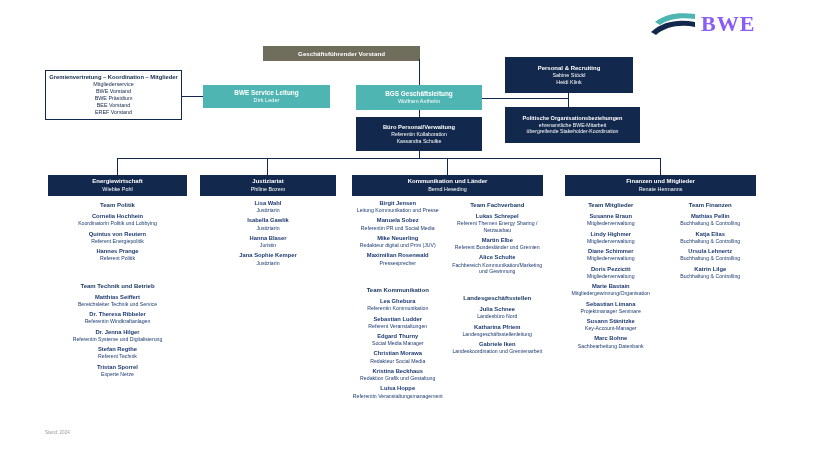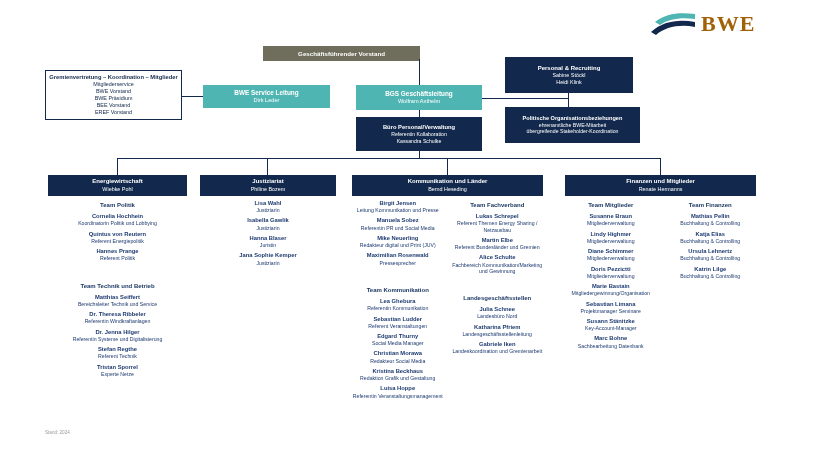--- a/index.html
+++ b/index.html
@@ -25,21 +25,21 @@
   .subcol  { flex:1; display:flex; flex-direction:column; gap:4px; align-items:center;
              text-align:center; color:#1d3a70; min-width:0; }
   .team    { font-size:6px; font-weight:bold; line-height:1.2; margin-top:2px; color:#16335f; }
   .entry   { display:flex; flex-direction:column; align-items:center; }
   .pname   { font-size:5.8px; font-weight:bold; line-height:1.25; }
   .prole   { font-size:5.2px; line-height:1.2; }
   .spacer  { height:11px; }
 
   .logo { position:absolute; left:650px; top:11px; display:flex; align-items:center; }
   .logo-text { font-family:"Liberation Serif", serif; font-weight:bold; font-size:22px;
-               color:#a16207; letter-spacing:1px; margin-left:5px; }
+               color:#8b5cf6; letter-spacing:1px; margin-left:5px; }
 
   .footer { position:absolute; left:45px; top:430px; font-size:4.6px; color:#9a9a9a; }
 </style>
 </head>
 <body>
 
 <div class="canvas">
 
   <div class="logo">
     <svg width="46" height="26" viewBox="0 0 46 26">

